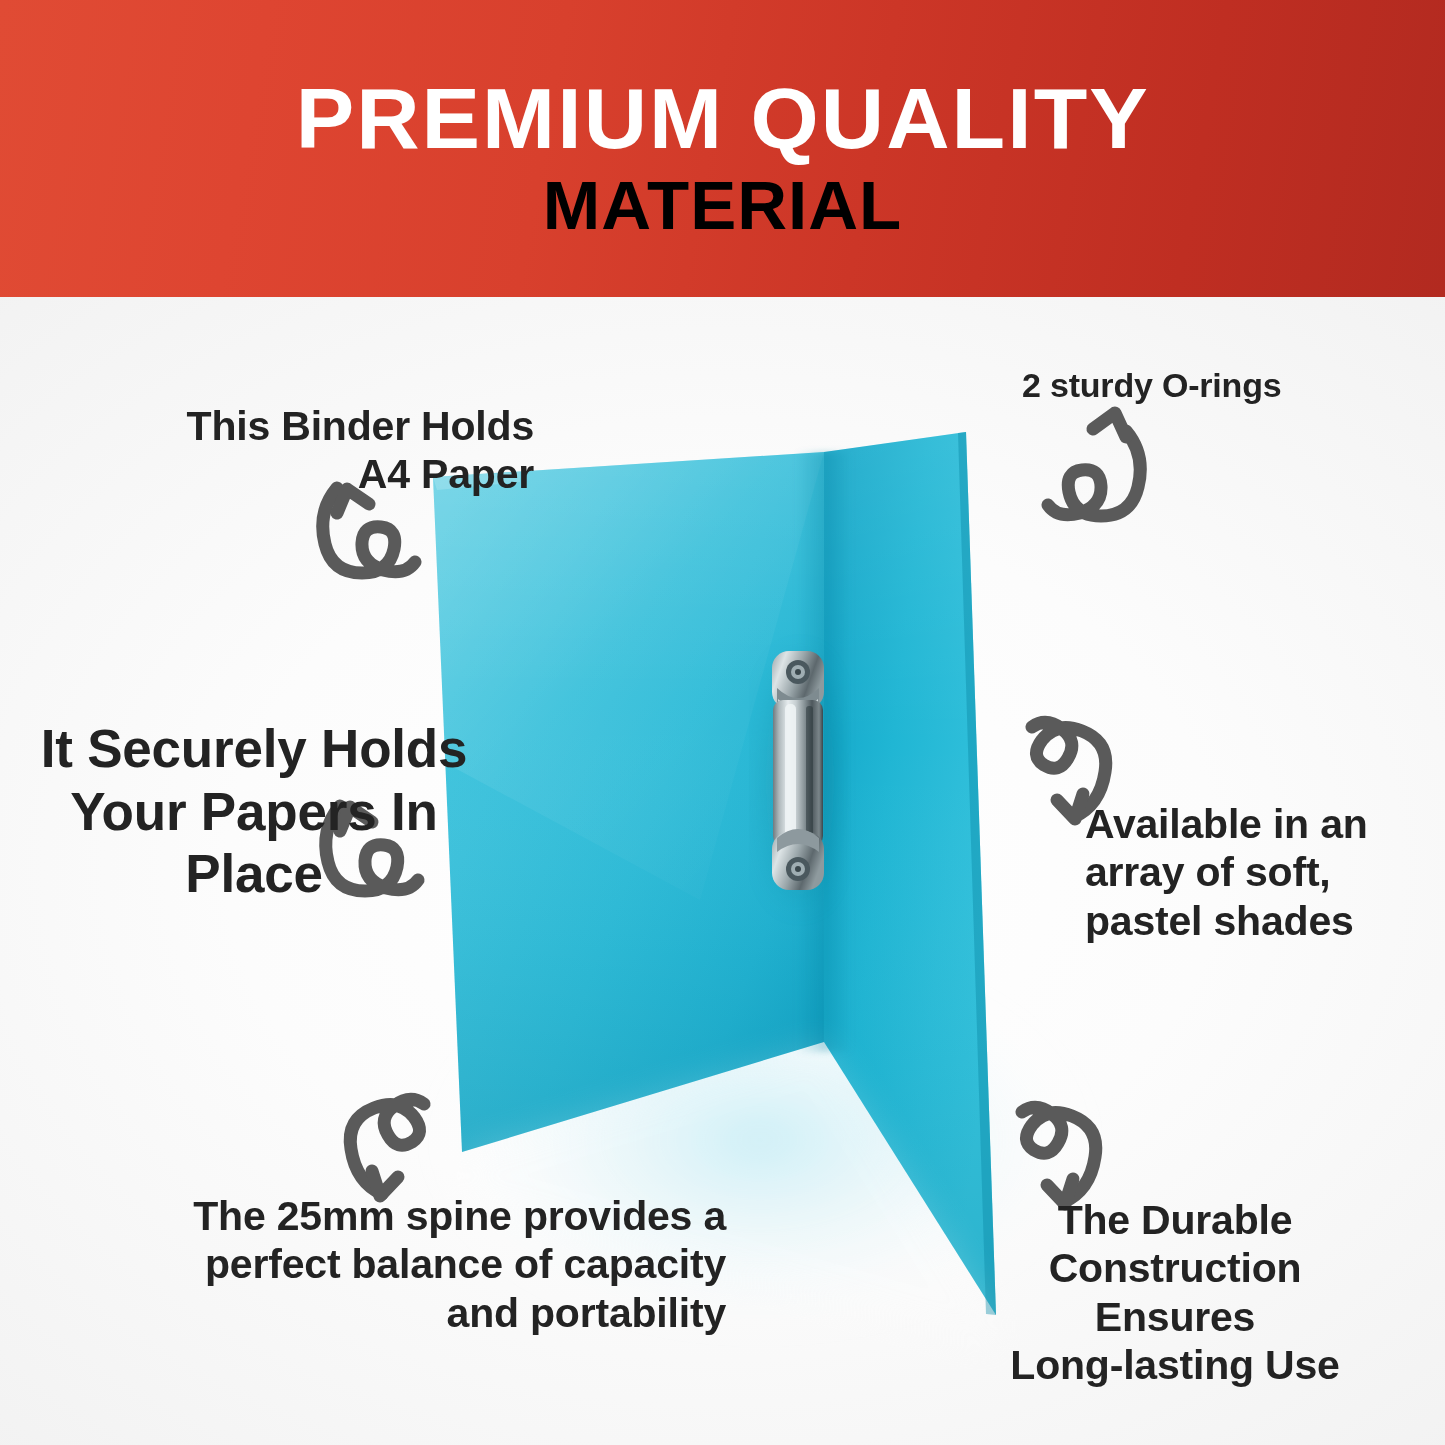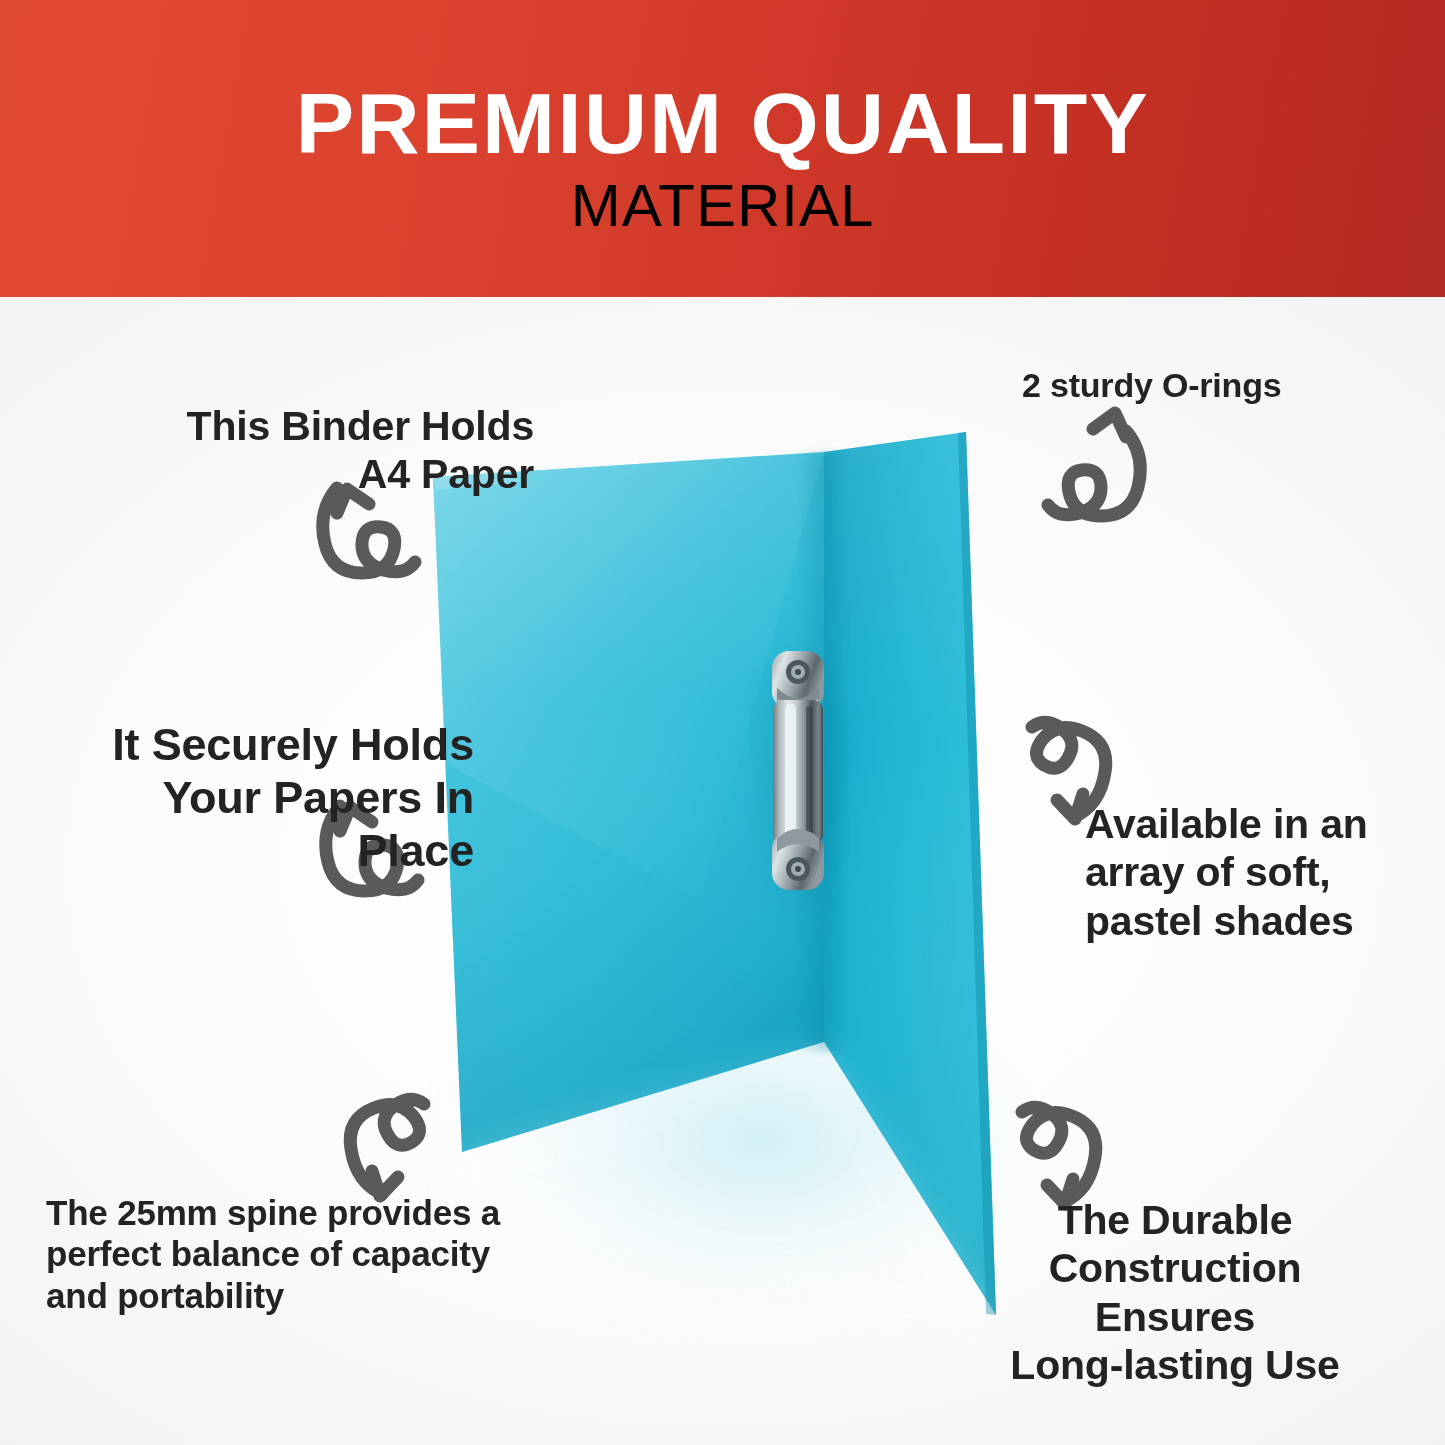--- a/index.html
+++ b/index.html
@@ -44,22 +44,22 @@
     font-weight:bold;
     letter-spacing:2px;
     line-height:1.0;
     text-align:center;
     white-space:nowrap;
     transform:scaleX(1.02);
   }
 
   #header-line-2 {
     color:#000000;
-    font-size:60px;
-    font-weight:normal;
+    font-size:69px;
+    font-weight:bold;
     letter-spacing:1px;
     line-height:1.0;
     white-space:nowrap;
     margin-top:10px;
   }
 
   
   #binder-figure {
     position:absolute;
     left:0; top:0;
@@ -72,23 +72,23 @@
     position:absolute;
     color:#232323;
     font-weight:bold;
     line-height:1.18;
     letter-spacing:-0.2px;
     white-space:pre-line;
   }
 
   #callout-a4-paper        { left:74px;  top:402px;  font-size:41px; text-align:right;  width:460px; }
   #callout-o-rings         { left:1022px; top:365px; font-size:34px; text-align:left;  width:400px; }
-  #callout-secure-hold     { left:34px;  top:718px;  font-size:45px; text-align:right;  width:440px; }
+  #callout-secure-hold     { left:34px;  top:718px;  font-size:53px; text-align:center;  width:440px; }
   #callout-pastel-shades   { left:1066px; top:800px; font-size:41px; text-align:left;  width:360px;margin-left:19px; }
-  #callout-spine           { left:46px;  top:1192px; font-size:35px; text-align:left;  width:680px; }
+  #callout-spine           { left:46px;  top:1192px; font-size:41px; text-align:right;  width:680px; }
   #callout-durable         { left:955px; top:1196px; font-size:41px; text-align:center; width:440px; }
 </style>
 </head>
 <body>
 
 <div id="page">
 
   <div id="header-banner">
     <div id="header-line-1">PREMIUM QUALITY</div>
     <div id="header-line-2">MATERIAL</div>

